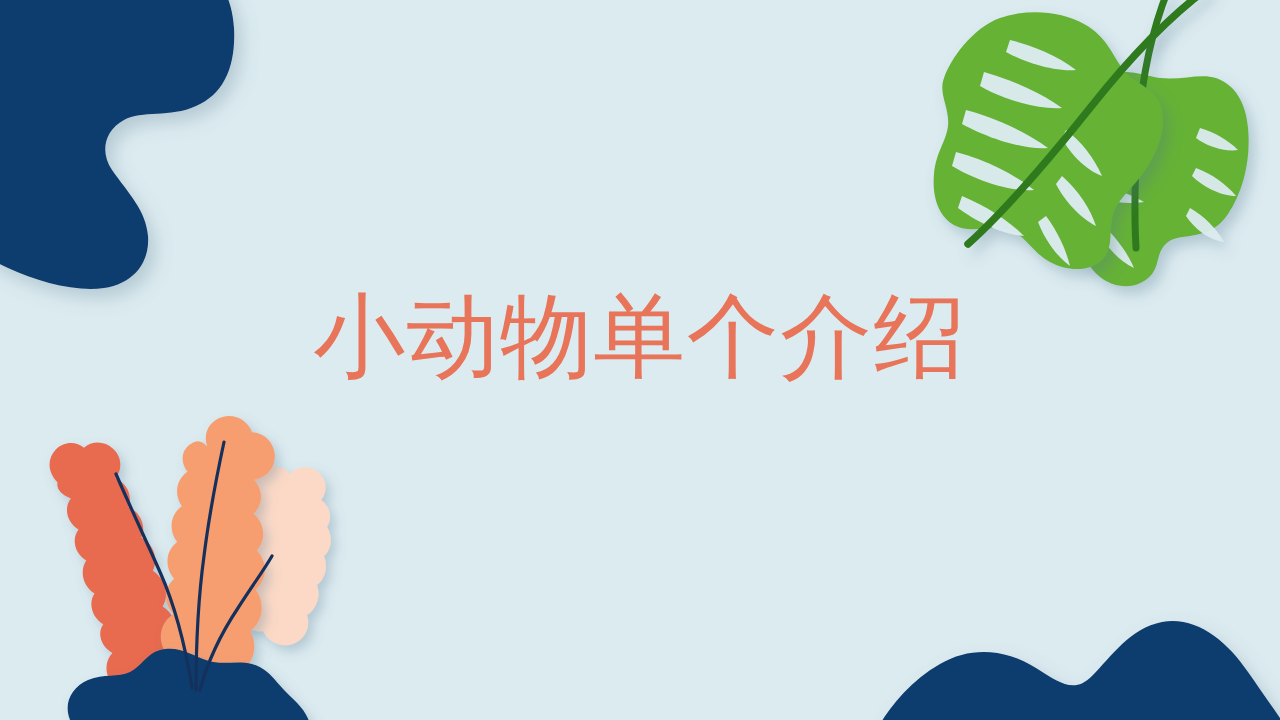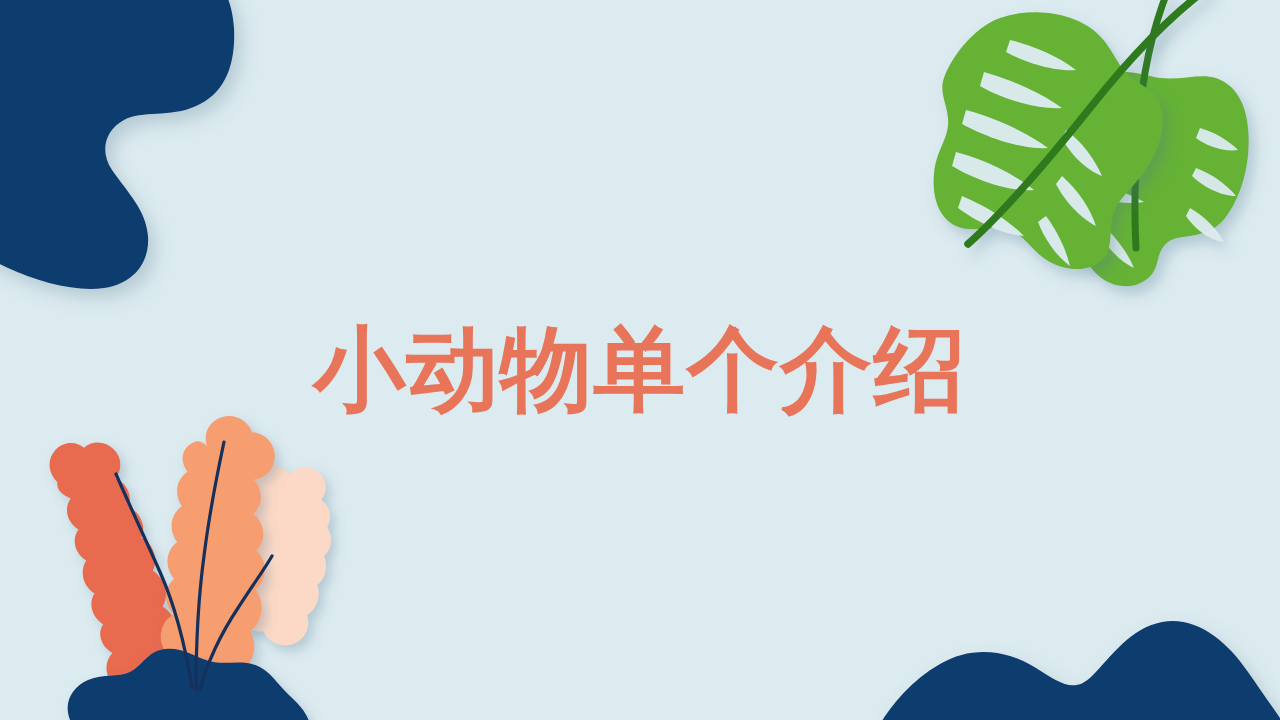--- a/index.html
+++ b/index.html
@@ -34,25 +34,24 @@
     top: 288px;
     width: 1280px;
     text-align: center;
     pointer-events: none;
   }
   .title-text {
     display: inline-block;
     font-family: "Liberation Serif", "DejaVu Serif", serif;
     font-size: 92px;
     line-height: 1.08;
-    font-weight: 700;
+    font-weight: 400;
     color: #e8745a;
     letter-spacing: 0.015em;
     white-space: nowrap;
-    margin-top: 33px;
   }
 </style>
 </head>
 <body>
 
 <div class="slide">
 
   <div class="slide-bg" style="background: rgb(220, 235, 240);"></div>
 
   <svg class="layer" viewBox="0 0 1280 720" width="1280" height="720" xmlns="http://www.w3.org/2000/svg">

